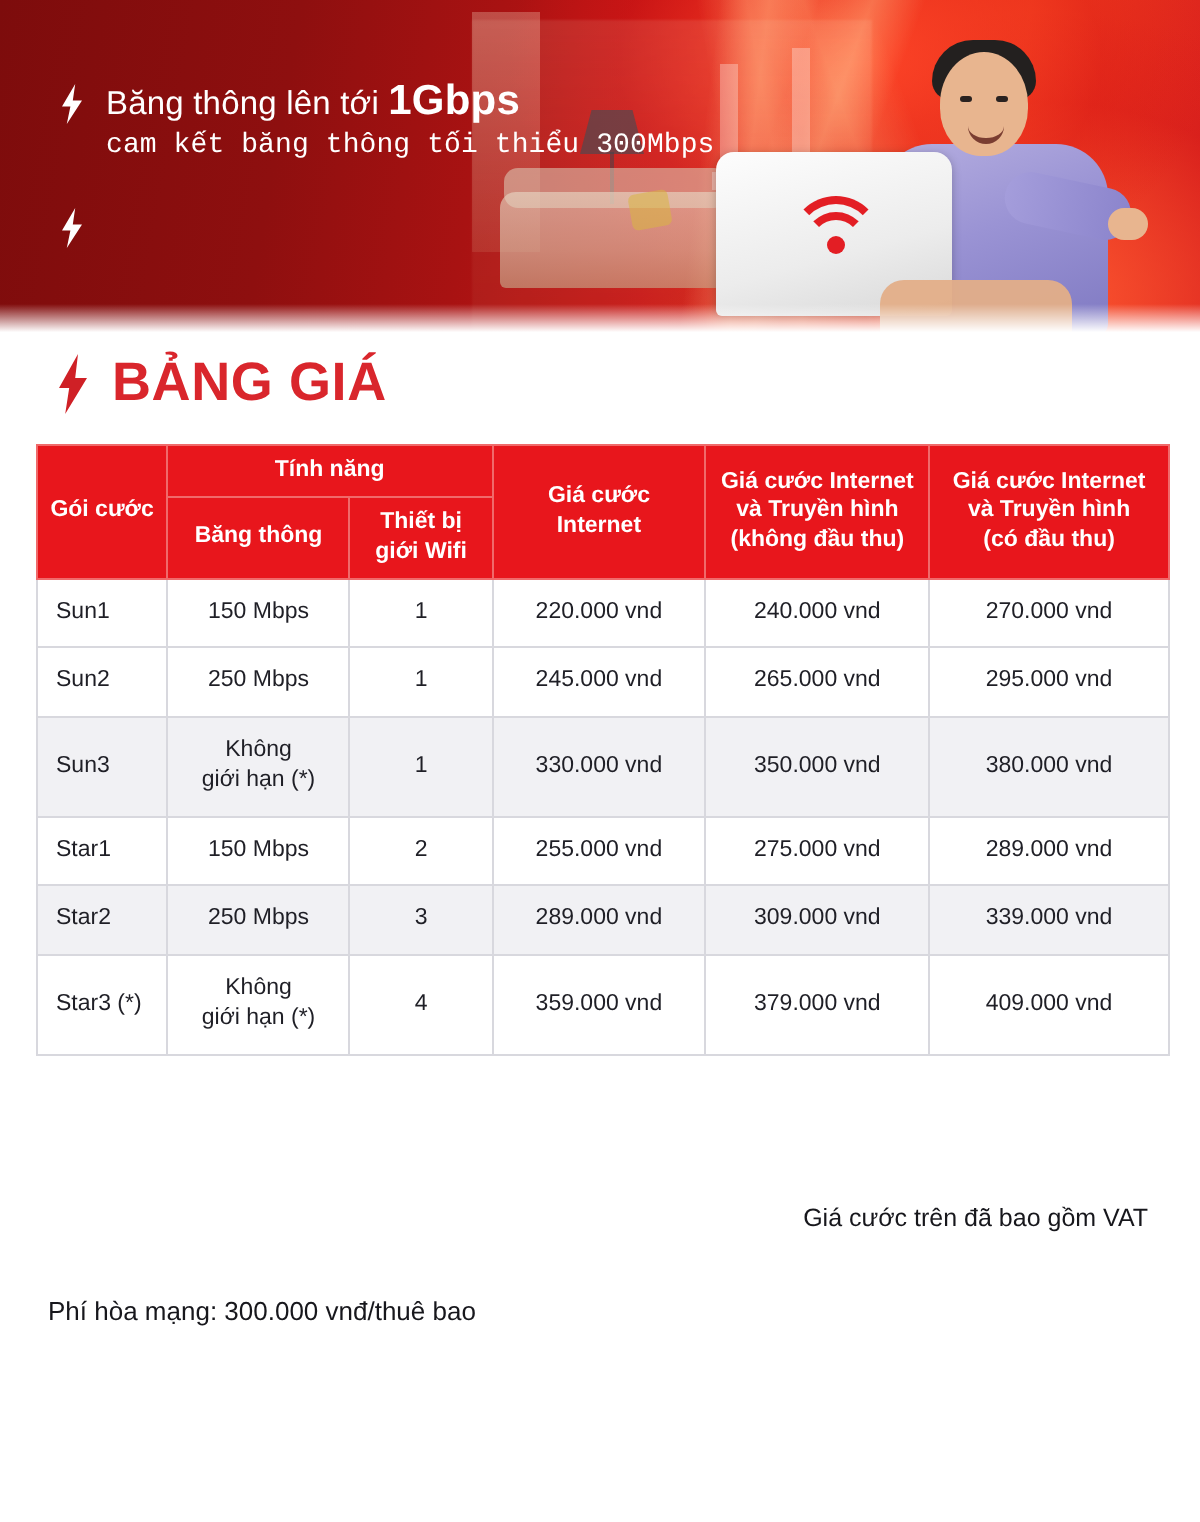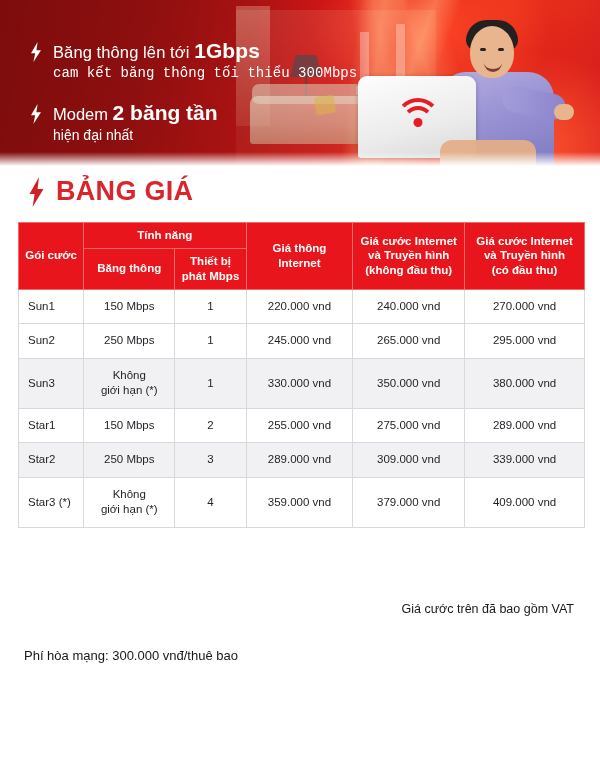--- a/index.html
+++ b/index.html
@@ -383,26 +383,20 @@
         <div class="bl-1">
           <span>Băng thông lên tới </span><b>1Gbps</b>
         </div>
         <div class="bl-2">cam kết băng thông tối thiểu 300Mbps</div>
       </div>
     </div>
     <div class="bullet-row">
       <svg class="bolt-small" viewBox="0 0 12 20">
         <path d="M7.6 0 L1 11.2 H5.2 L3.4 20 L11 8.2 H6.4 Z" fill="#ffffff"></path>
       </svg>
-      <div class="bullet-text">
-        <div class="bl-3">
-          <span>Modem </span><b>2 băng tần</b>
-        </div>
-        <div class="bl-4">hiện đại nhất</div>
-      </div>
     </div>
   </div>
 
   <div class="banner-fade"></div>
 </div>
 
 <div class="title-wrap">
   <svg class="bolt-title" viewBox="0 0 17 30">
     <path d="M11 0 L1.5 17 H6.6 L4.6 30 L15.5 12 H9.6 Z" fill="#cf2026"></path>
   </svg>
@@ -416,39 +410,39 @@
       <col class="col-dev">
     <col class="col-net">
       <col class="col-tv1">
       <col class="col-tv2">
   </colgroup>
   <thead>
     <tr>
       <th rowspan="2">Gói cước</th>
       <th colspan="2">Tính năng</th>
       <th rowspan="2">
-        <div>Giá thông</div>
+        <div>Giá cước</div>
         <div>Internet</div>
       </th>
       <th rowspan="2">
         <div>Giá cước Internet</div>
         <div>và Truyền hình</div>
         <div>(không đầu thu)</div>
       </th>
       <th rowspan="2">
         <div>Giá cước Internet</div>
         <div>và Truyền hình</div>
         <div>(có đầu thu)</div>
       </th>
     </tr>
     <tr>
       <th>Băng thông</th>
       <th>
         <div>Thiết bị</div>
-        <div>phát Mbps</div>
+        <div>giới Wifi</div>
       </th>
     </tr>
   </thead>
   <tbody>
     <tr class="norm">
       <td class="pkg">Sun1</td>
       <td>150 Mbps</td>
       <td>1</td>
       <td>220.000 vnd</td>
       <td>240.000 vnd</td>

